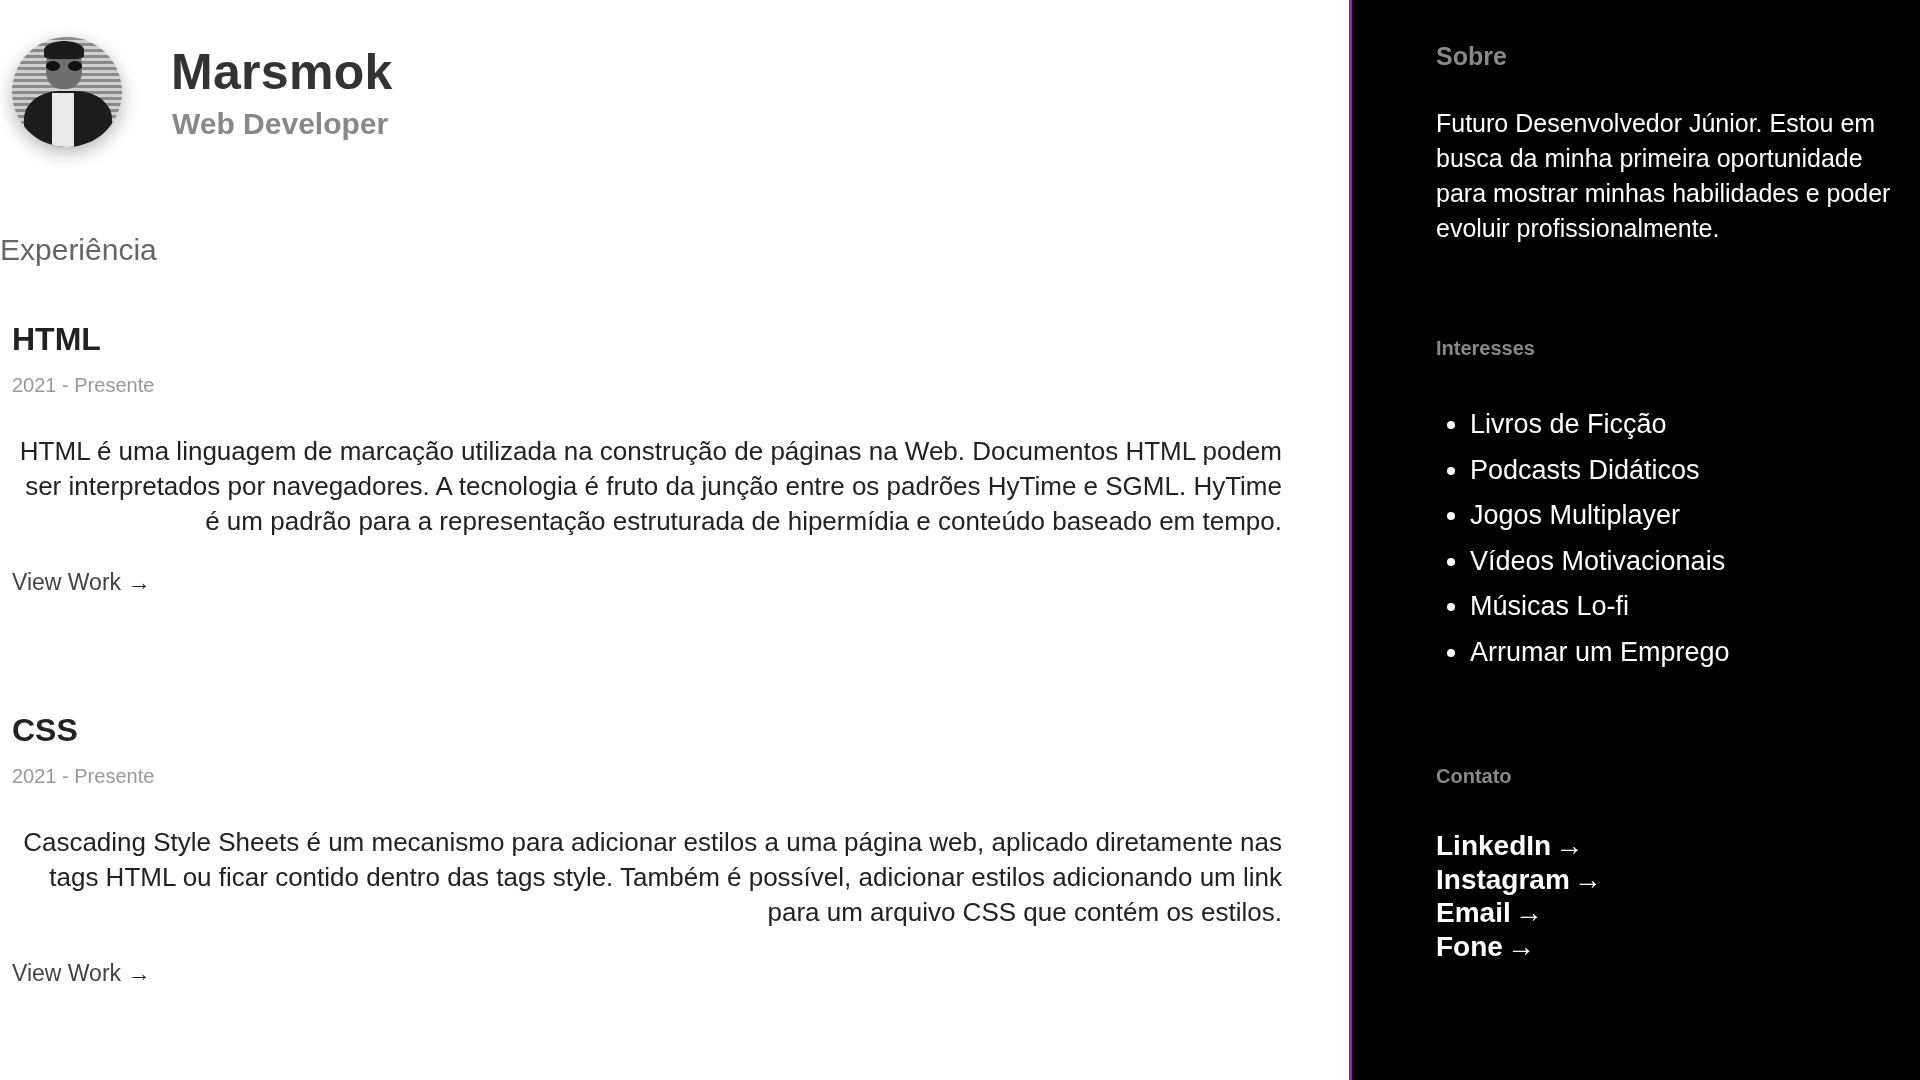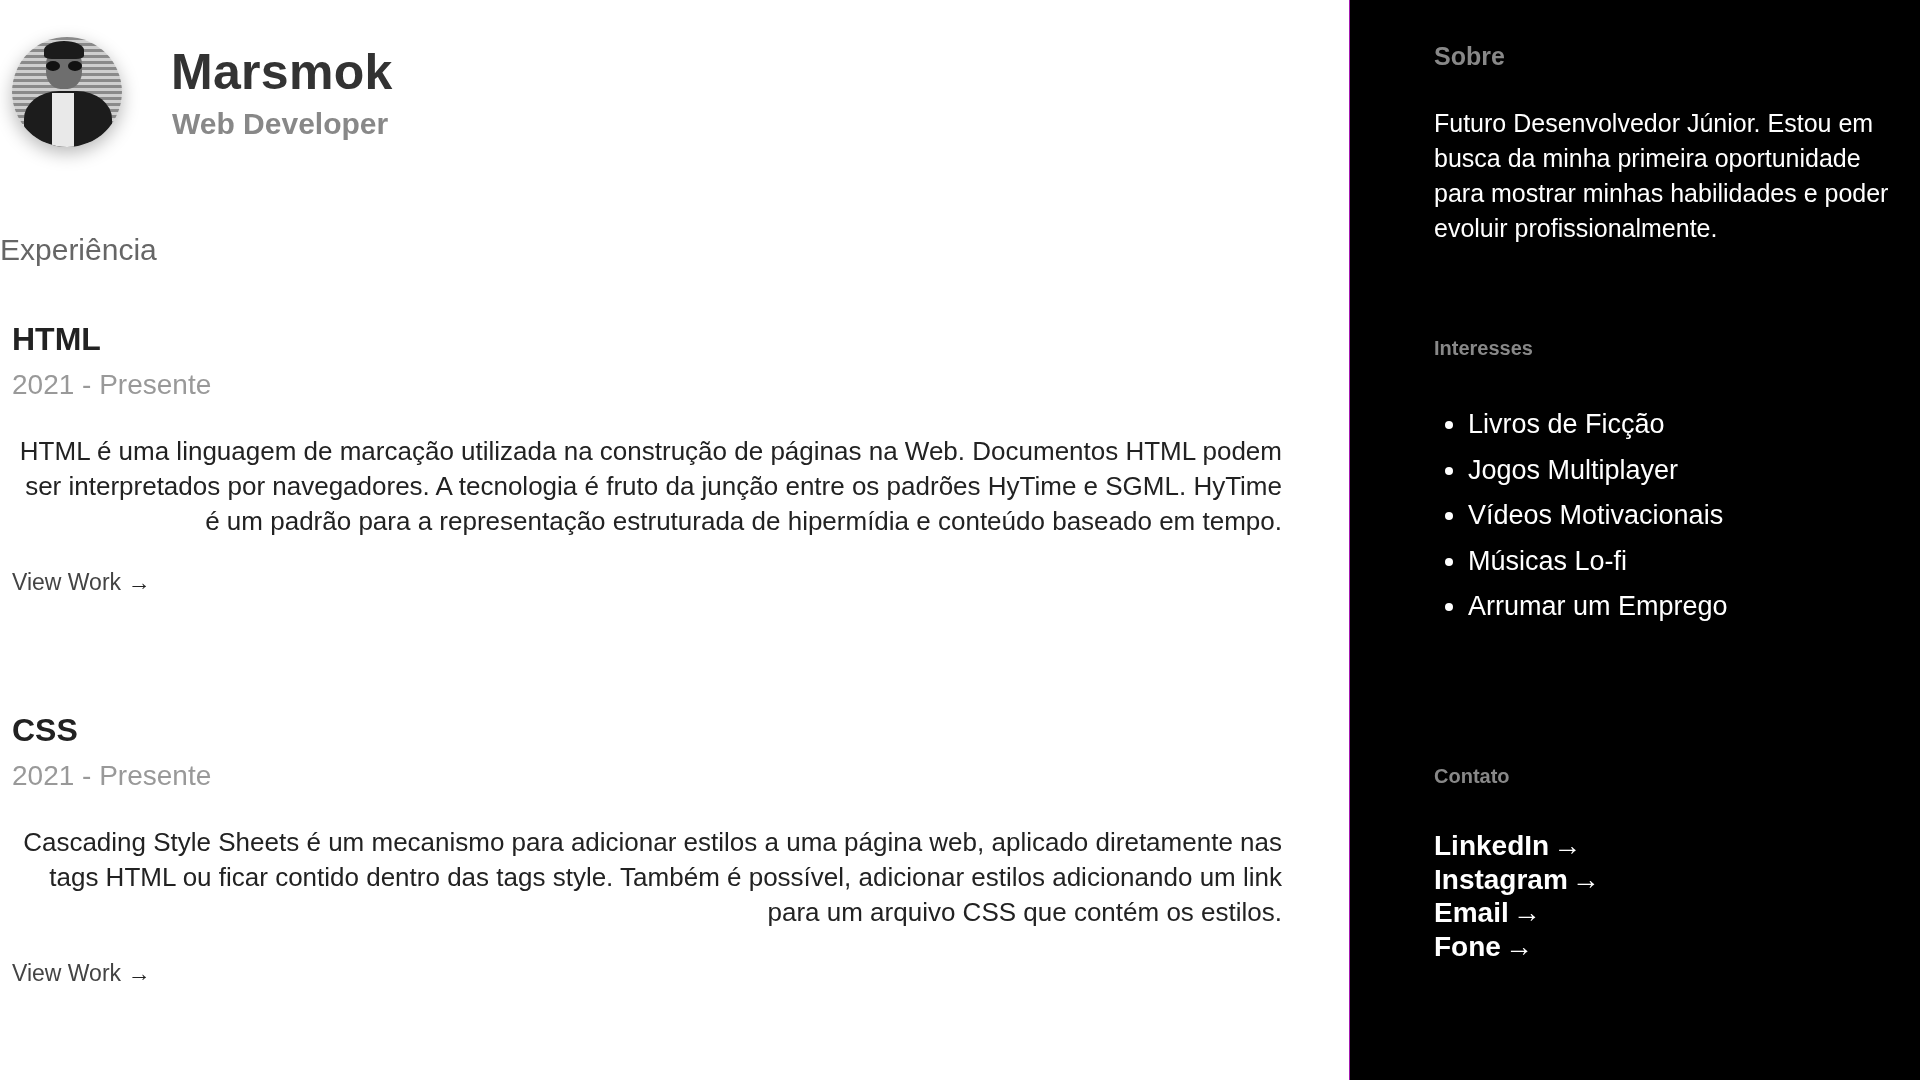--- a/index.html
+++ b/index.html
@@ -59,35 +59,35 @@
       font-size: 30px; font-weight: 400; color: #666666; line-height: 40px;
     }
 
     .job { position: absolute; left: 12px; width: 1270px; }
     .job-1 { top: 318px; }
     .job-2 { top: 709px; }
     .job-title {
       font-size: 32px; font-weight: 700; color: #222222; line-height: 42px; height: 42px;
     }
     .job-date {
-      margin-top: 10px; font-size: 28px; color: #999999; line-height: 30px; height: 30px;
+      margin-top: 10px; font-size: 20px; color: #999999; line-height: 30px; height: 30px;
     }
     .job-desc {
       margin-top: 34px; font-size: 26px; color: #222222; line-height: 35px; text-align: right;
     }
     .job-link {
       display: inline-block; margin-top: 28px; font-size: 23px; color: #444444;
       line-height: 30px; text-decoration: none; cursor: pointer; text-align: center;
     }
     .job-link .arrow { font-weight: 700; color: #222; }
 
     
     .sidebar {
       position: absolute; left: 1349px; top: 0; width: 571px; height: 1080px;
-      background: #000000; border-left: 1px solid #a21caf;
+      background: #000000; border-left: 3px solid #a21caf;
       overflow: hidden;
     }
     .side-inner { position: absolute; left: 84px; top: 0; width: 520px; }
 
     .side-heading {
       position: absolute; font-size: 20px; color: #888888; line-height: 36px; white-space: nowrap;
     }
     .h-about { top: 38px; font-size: 25px; }
     .h-interests { top: 330px; }
     .h-contact { top: 758px; }
@@ -160,20 +160,21 @@
       <div class="about-text">
         <div>Futuro Desenvolvedor Júnior. Estou em</div>
         <div>busca da minha primeira oportunidade</div>
         <div>para mostrar minhas habilidades e poder</div>
         <div>evoluir profissionalmente.</div>
       </div>
 
       <h3 class="side-heading h-interests">Interesses</h3>
       <ul class="interest-list">
         <li><span class="bullet"></span><span>Livros de Ficção</span></li>
+        <li><span class="bullet"></span><span>Podcasts Didáticos</span></li>
         <li><span class="bullet"></span><span>Jogos Multiplayer</span></li>
         <li><span class="bullet"></span><span>Vídeos Motivacionais</span></li>
         <li><span class="bullet"></span><span>Músicas Lo-fi</span></li>
         <li><span class="bullet"></span><span>Arrumar um Emprego</span></li>
       </ul>
 
       <h3 class="side-heading h-contact">Contato</h3>
       <div class="contact-list">
         <a class="contact-link"><span>LinkedIn</span><span class="arrow">→</span></a>
         <a class="contact-link"><span>Instagram</span><span class="arrow">→</span></a>

